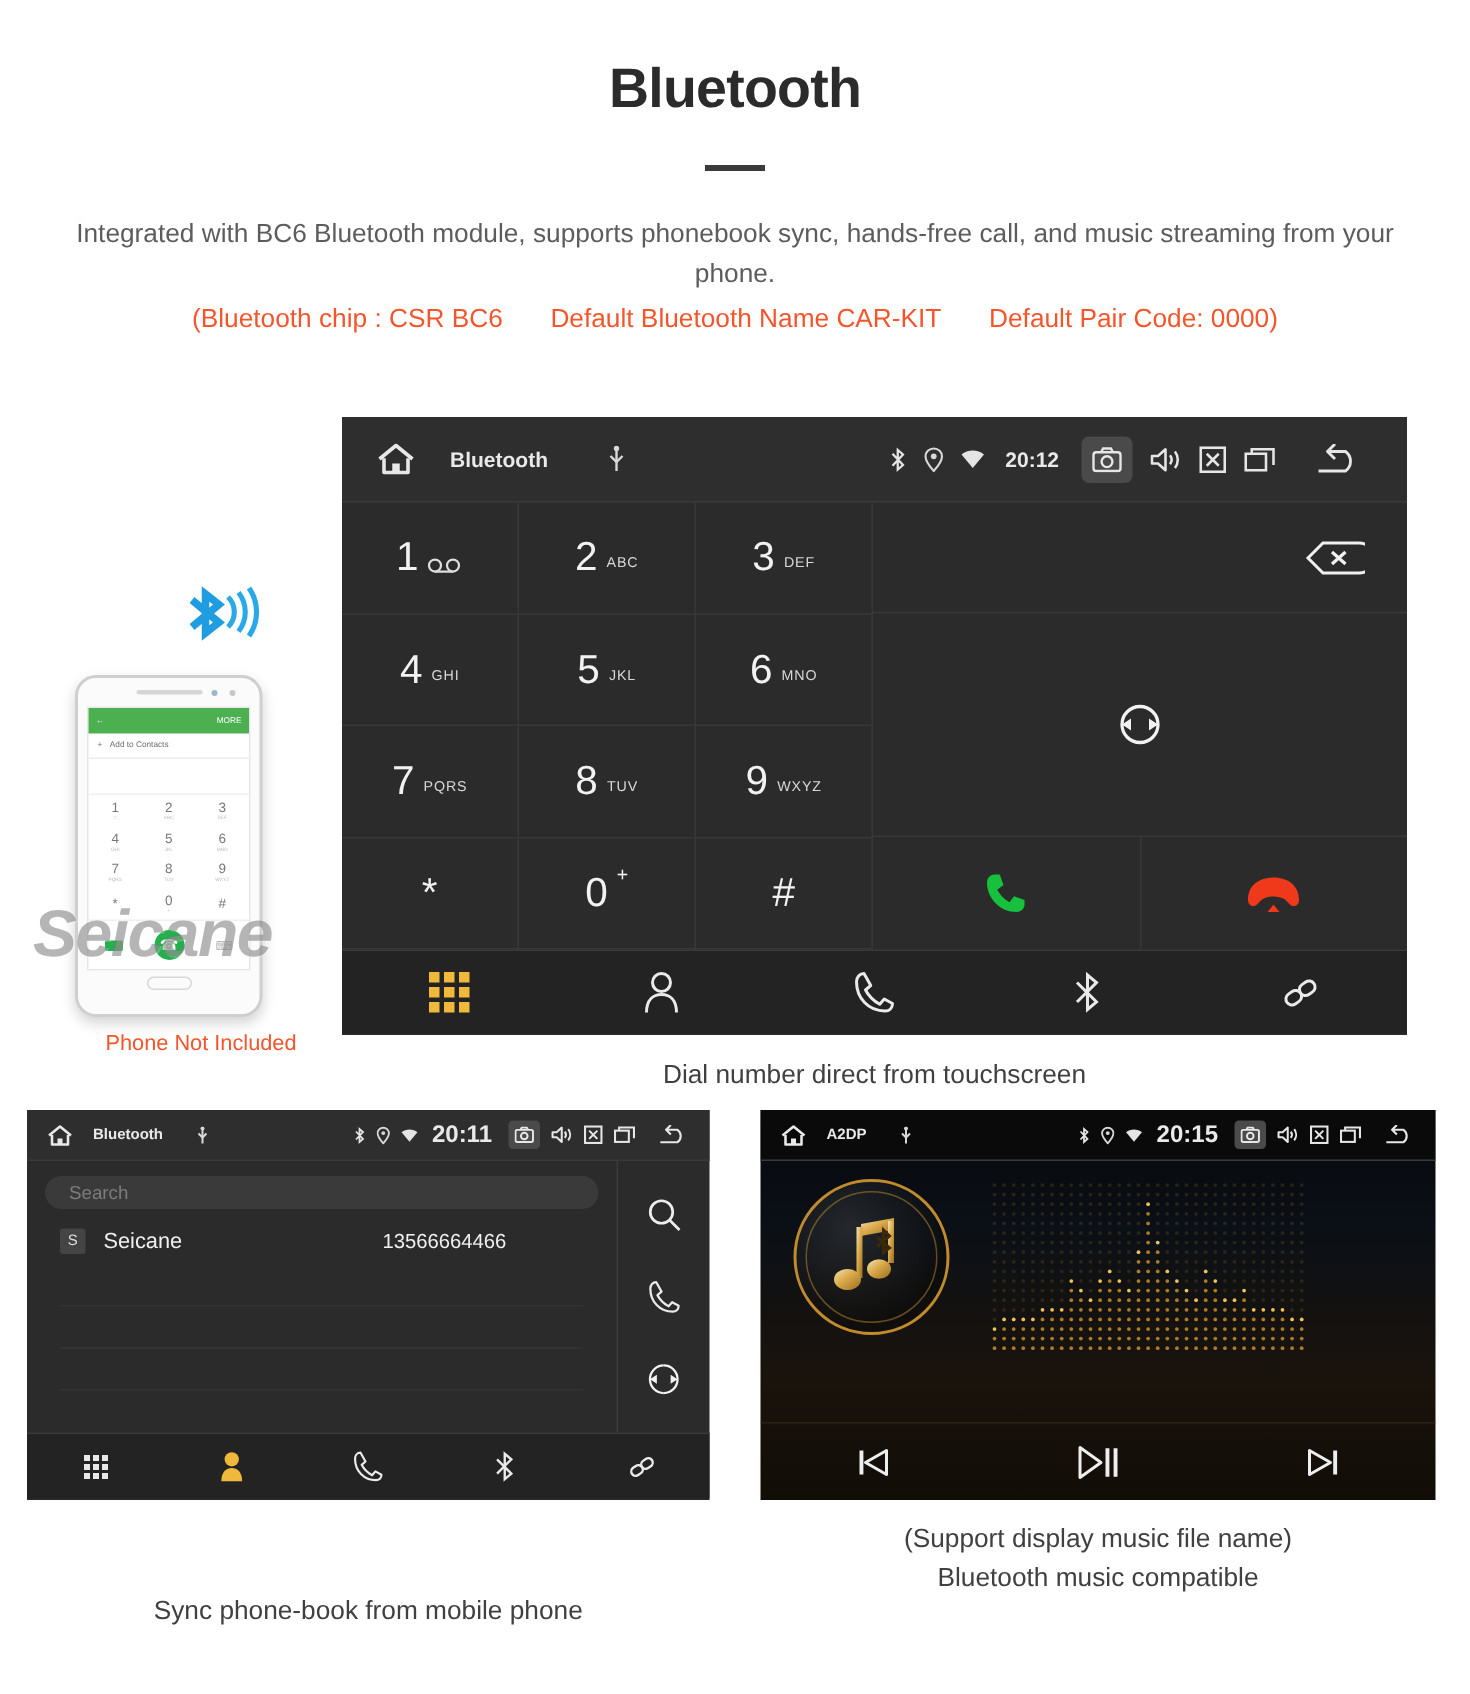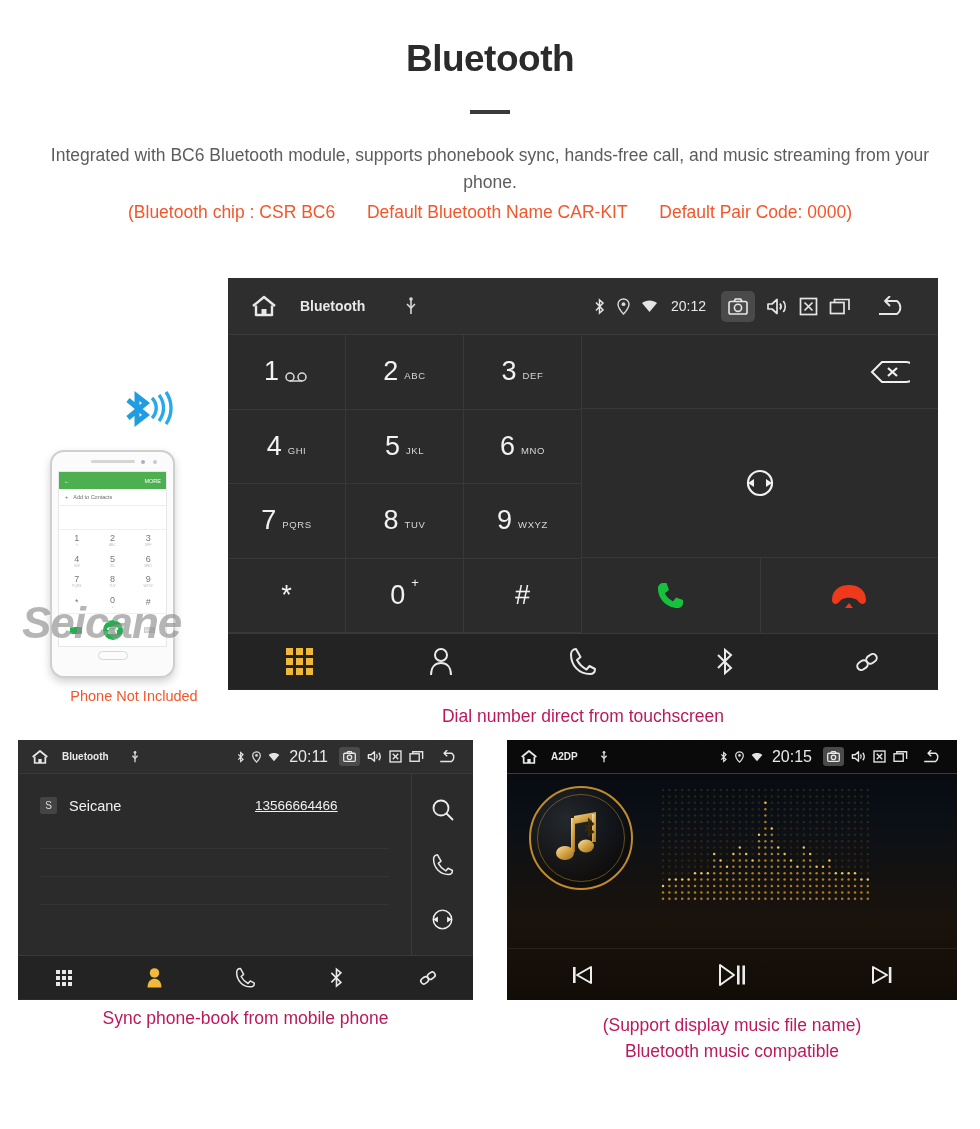--- a/index.html
+++ b/index.html
@@ -121,21 +121,21 @@
     height: 57px; background: #2e2e2e;
     display: flex; align-items: center;
     color: #e9e9e9; font-size: 13.5px;
     border-bottom: 1px solid #3a3a3a;
   }
   .sb-home { width: 72px; display: flex; justify-content: center; }
   .sb-title { font-weight: bold; font-size: 14px; }
   .sb-usb { margin-left: 40px; }
   .sb-spacer { flex: 1; }
   .sb-icons { display: flex; align-items: center; gap: 11px; padding-right: 30px; }
-  .sb-time { font-size: 14px; font-weight: normal; margin: 0 4px 0 2px; }
+  .sb-time { font-size: 14px; font-weight: bold; margin: 0 4px 0 2px; }
   .sb-cam {
     background: #4a4a4a; border-radius: 5px; padding: 7px 7px; display: flex;
   }
 
   .dial-wrap { display: flex; height: 298px; }
   .dial-keys {
     width: 354px; display: grid;
     grid-template-columns: repeat(3, 1fr);
     grid-template-rows: repeat(4, 1fr);
   }
@@ -177,21 +177,21 @@
 
   .watermark {
     position: absolute; left: 22px; top: 598px;
     font-size: 44px; font-style: italic; font-weight: bold;
     color: rgba(120,120,120,.55);
     letter-spacing: -1px; pointer-events: none;
     text-shadow: 1px 1px 0 rgba(255,255,255,.25);
   }
   .caption {
     position: absolute; text-align: center;
-    font-size: 17.5px; color: #be185d; line-height: 26px;
+    font-size: 17.5px; color: #404040; line-height: 26px;
   }
   .cap-main { left: 228px; top: 703px; width: 710px; }
 
   
   .unit-pb {
     position: absolute; left: 18px; top: 740px;
     width: 455px; height: 260px; background: #2b2b2b;
   }
   .sb-sm { height: 34px; font-size: 9.5px; }
   .sb-sm .sb-home { width: 44px; }
@@ -211,21 +211,21 @@
   .contact-row {
     display: flex; align-items: center; height: 31px;
     padding-left: 10px; margin-top: 6px;
   }
   .ctag {
     width: 17px; height: 17px; background: #444; color: #ddd;
     font-size: 10px; display: flex; align-items: center;
     justify-content: center; border-radius: 2px;
   }
   .cname { color: #f0f0f0; font-size: 14.5px; margin-left: 12px; width: 186px; }
-  .cnum { color: #f0f0f0; font-size: 13.5px; text-decoration: underline; }
+  .cnum { color: #f0f0f0; font-size: 13.5px; }
   .pb-line { height: 28px; border-bottom: 1px solid #343434; margin: 0 10px; }
   .pb-side {
     width: 62px; border-left: 1px solid #3a3a3a;
     display: flex; flex-direction: column;
     align-items: center; justify-content: space-around; padding: 8px 0;
   }
   .navbar-sm { height: 44px; }
 
   
   .unit-mu {
@@ -253,21 +253,21 @@
   }
   .mu-note { position: relative; width: 54px; height: 56px; }
   .eq { position: absolute; left: 152px; top: 12px; width: 215px; height: 118px; }
   .mu-controls {
     position: absolute; left: 0; bottom: 0; width: 100%; height: 52px;
     border-top: 1px solid #2a2018;
     display: flex; align-items: center;
   }
   .mu-btn { flex: 1; display: flex; align-items: center; justify-content: center; }
 
-  .cap-pb { left: 18px; top: 1005px; width: 455px; }
+  .cap-pb { left: 18px; top: 1060px; width: 455px; }
   .cap-mu { left: 507px; top: 1012px; width: 450px; }
   svg { display: block; }
 </style>
 </head>
 <body>
 
 <div class="page-title">Bluetooth</div>
 <div class="title-rule"></div>
 <div class="intro">Integrated with BC6 Bluetooth module, supports phonebook sync, hands-free call, and music streaming from your phone.</div>
 <div class="specs">
@@ -646,20 +646,23 @@
       <span style="padding-left:7px">
           <svg width="21" height="14" viewBox="0 0 32 22">
             <path d="M3 18 H21 A8 8 0 0 0 21 5 H9 L14 10 M9 5 L14 0" fill="none" stroke="#e6e6e6" stroke-width="2.2" stroke-linejoin="round"></path>
           </svg>
         </span>
     </div>
   </div>
 
   <div class="pb-body">
     <div class="pb-list">
+      <div class="search-box">
+        <span>Search</span>
+      </div>
       <div class="contact-row">
         <span class="ctag">S</span>
         <span class="cname">Seicane</span>
         <span class="cnum">13566664466</span>
       </div>
       <div class="pb-line"></div>
       <div class="pb-line"></div>
       <div class="pb-line"></div>
     </div>
     <div class="pb-side">

